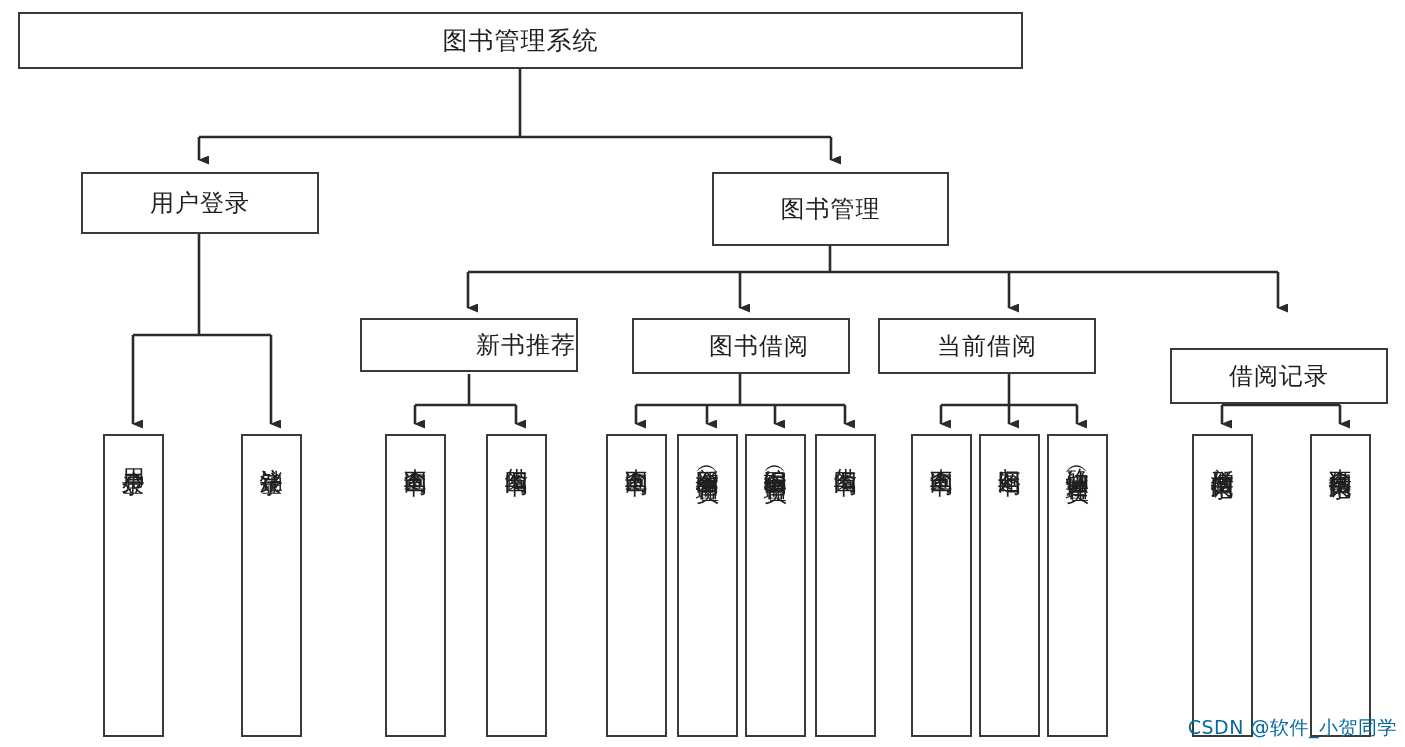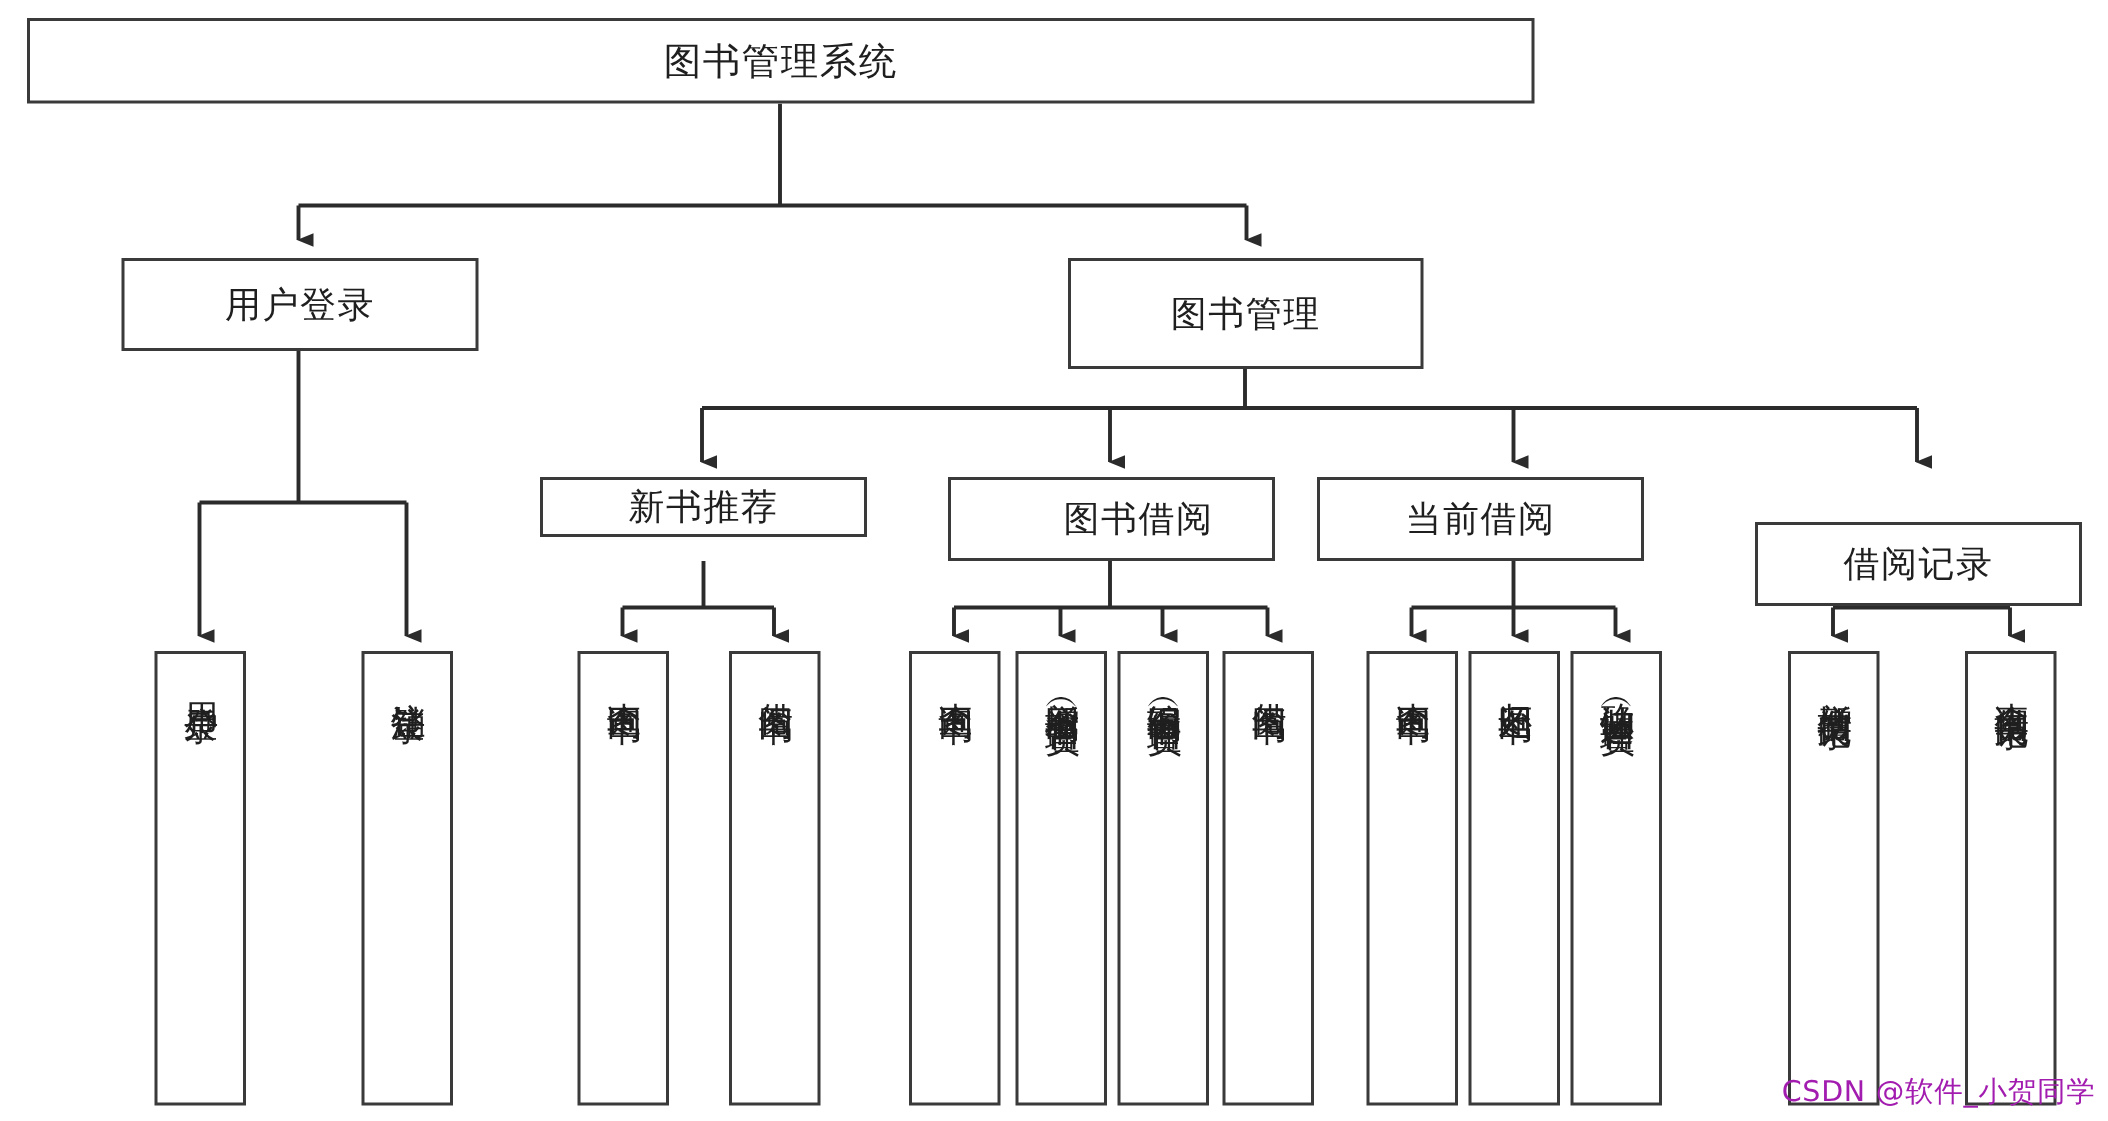--- a/index.html
+++ b/index.html
@@ -54,21 +54,21 @@
     white-space: nowrap;
   }
   .node.root {
     font-size: 25px;
   }
   .watermark {
     position: absolute;
     right: 8px;
     bottom: 6px;
     font-size: 19px;
-    color: #a21caf;
+    color: #0369a1;
     letter-spacing: 0.5px;
     white-space: nowrap;
     user-select: none;
   }
 </style>
 </head>
 <body>
 
 <div id="canvas">
 
@@ -126,21 +126,21 @@
     <span>图书管理系统</span>
   </div>
 
   <div class="node horiz" style="left:81px; top:172px; width:238px; height:62px;">
     <span>用户登录</span>
   </div>
   <div class="node horiz" style="left:712px; top:172px; width:237px; height:74px;">
     <span>图书管理</span>
   </div>
 
-  <div class="node horiz" style="left:360px; top:318px; width:218px; height:40px;">
+  <div class="node horiz" style="left:360px; top:318px; width:218px; height:54px;justify-content:flex-end;">
     <span>新书推荐</span>
   </div>
   <div class="node horiz" style="left:632px; top:318px; width:218px; height:56px;padding-left:36px;">
     <span>图书借阅</span>
   </div>
   <div class="node horiz" style="left:878px; top:318px; width:218px; height:56px;">
     <span>当前借阅</span>
   </div>
   <div class="node horiz" style="left:1170px; top:312px; width:218px; height:56px;margin-top:36px;">
     <span>借阅记录</span>

